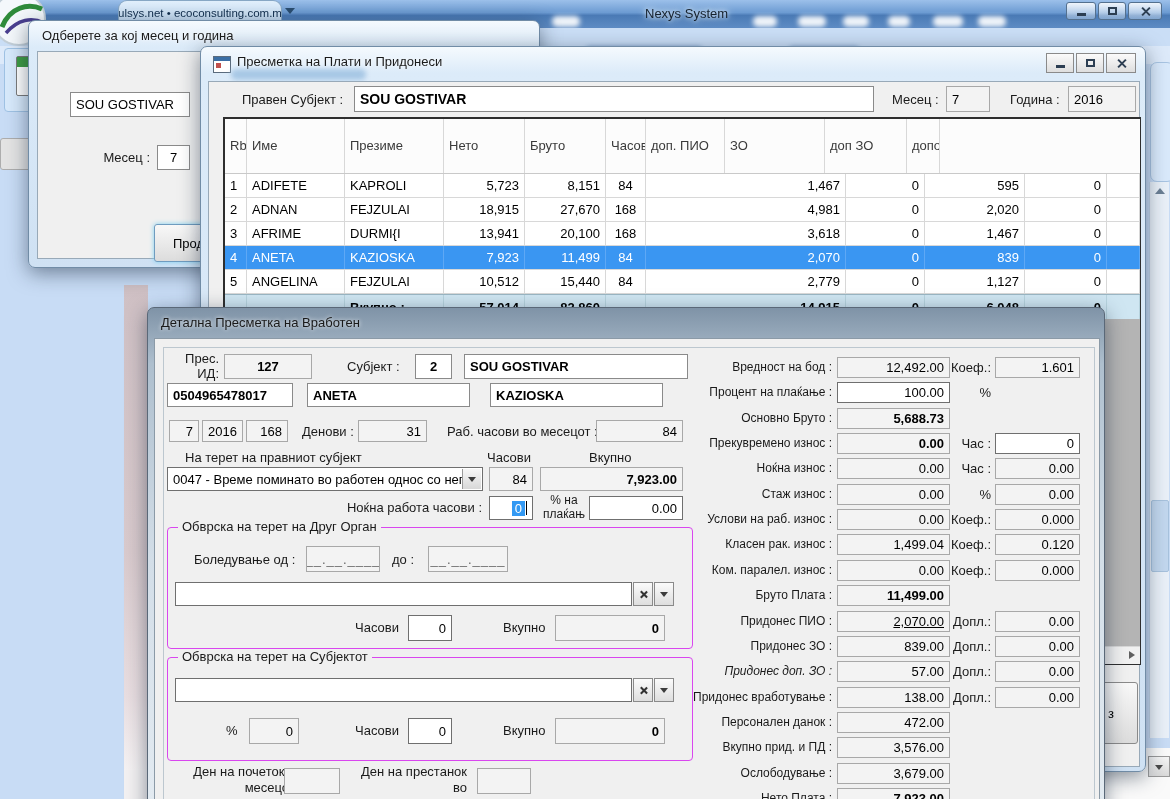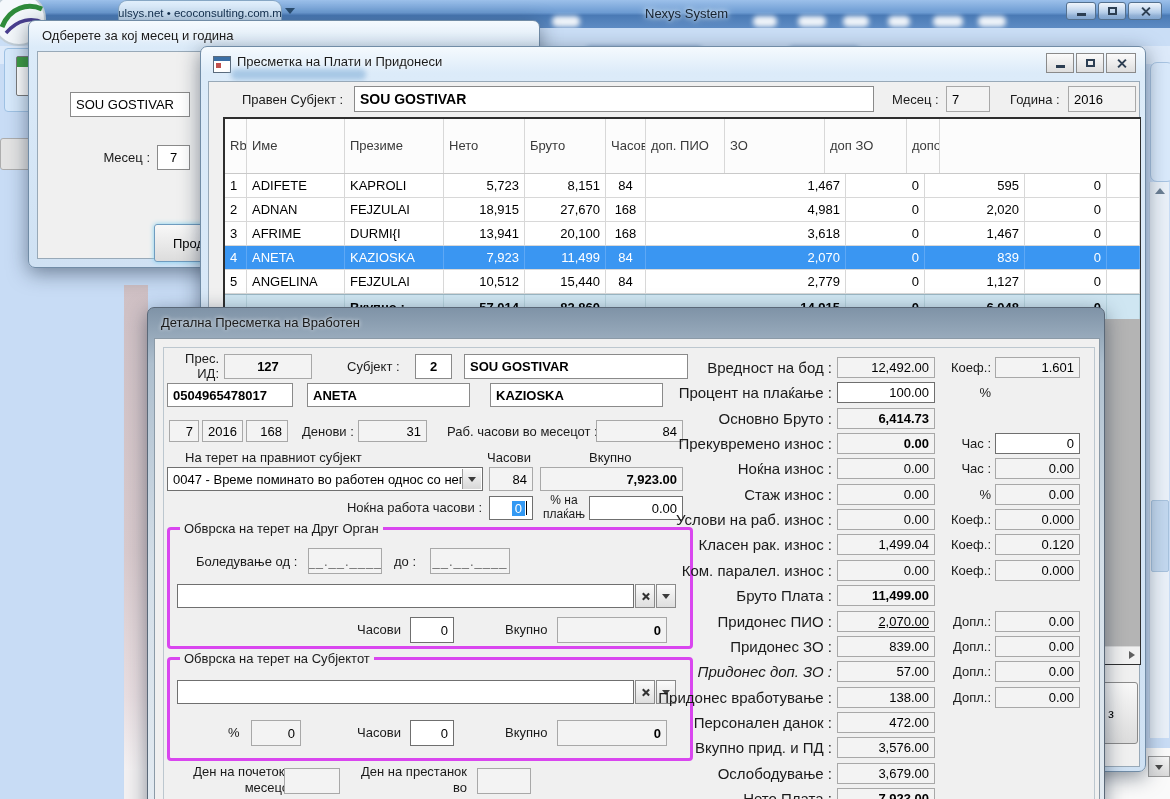--- a/index.html
+++ b/index.html
@@ -65,21 +65,21 @@
   .lbl.r{text-align:right;}
   .prel{white-space:pre-line;}
   .dd{position:absolute;top:1px;bottom:1px;right:1px;width:18px;border-left:1px solid #9a9a9a;
       background:linear-gradient(#f7f7f7,#d8d8d8);display:flex;align-items:center;justify-content:center;}
   .dd::after{content:"";border:4px solid transparent;border-top:5px solid #3c3c3c;margin-top:5px;}
   .sqbtn{position:absolute;box-sizing:border-box;border:1px solid #8a8a8a;background:linear-gradient(#fbfbfb,#dedede);
       display:flex;align-items:center;justify-content:center;}
   .xsm{position:relative;width:9px;height:9px;}
   .xsm::before,.xsm::after{content:"";position:absolute;left:4px;top:0;width:1.6px;height:9px;background:#333;}
   .xsm::before{transform:rotate(45deg);} .xsm::after{transform:rotate(-45deg);}
-  .gbx{position:absolute;border:3px solid #d946ef;border-radius:4px;box-sizing:border-box;}
+  .gbx{position:absolute;border:1px solid #d946ef;border-radius:4px;box-sizing:border-box;}
   .gbx>.leg{position:absolute;top:-9px;left:10px;background:#f0f0f0;padding:0 4px;font-size:13px;color:#1a1a1a;white-space:nowrap;}
   .btn{position:absolute;box-sizing:border-box;border:1px solid #6f9cbf;border-radius:3px;
       background:linear-gradient(#f8f8f8,#dcdcdc);font-size:13px;color:#000;display:flex;align-items:center;}
 
   
   #grid{position:absolute;box-sizing:border-box;background:#b4b4b4;border:1px solid #2e2e2e;
         border-left-width:2px;border-top-width:2px;overflow:hidden;}
   .grow,.ghead,.gtot{display:flex;}
   .ghead{background:#fcfcfc;height:54px;border-bottom:1px solid #c9c9c9;}
   .gc{box-sizing:border-box;border-right:1px solid #d8d8d8;padding:0 5px;font-size:13px;display:flex;
@@ -89,22 +89,22 @@
   .gtot{height:24px;font-weight:bold;font-size:14px;border-top:1px solid #9ab6c4;color:#000;}
   .a-left{justify-content:flex-start;} .a-right{justify-content:flex-end;} .a-center{justify-content:center;}
   .hsb{position:absolute;left:0;right:0;bottom:0;height:17px;background:#f1f1f1;border-top:1px solid #d8d8d8;}
   .hsb .th{position:absolute;left:19px;top:2px;width:55%;height:12px;background:#cdcdcd;border:1px solid #b2b2b2;}
   .arrbtn{position:absolute;top:0;width:18px;height:16px;background:#f1f1f1;display:flex;align-items:center;justify-content:center;}
   .arrR::after{content:"";border:4px solid transparent;border-left:6px solid #5f5f5f;margin-left:5px;}
   .arrL::after{content:"";border:4px solid transparent;border-right:6px solid #5f5f5f;margin-right:5px;}
 
   
   #calc-rows{position:absolute;}
-  .crlab{position:absolute;left:0;width:193px;text-align:right;font-size:15px;color:#1a1a1a;line-height:21px;white-space:nowrap;}
-  .crval{left:198px;width:98px;height:21px;padding-left:12px;}
+  .crlab{position:absolute;left:0;width:193px;text-align:right;font-size:12px;color:#1a1a1a;line-height:21px;white-space:nowrap;}
+  .crval{left:198px;width:113px;height:21px;padding-left:12px;}
   .crxlab{position:absolute;left:304px;width:48px;text-align:right;font-size:13px;color:#1a1a1a;line-height:21px;}
   .crxval{left:356px;width:85px;height:21px;}
   .selhl{background:#3399f3;color:#fff;padding:0 3px;}
   .caret{display:inline-block;width:1px;height:14px;background:#000;margin-left:1px;}
 </style>
 </head>
 <body>
 
 <div id="stage">
 
@@ -394,21 +394,21 @@
 
         <div id="calc-rows" style="left:490px;top:48px;width:442px;height:500px;">
             <div class="crlab" style="top: 0px;">Вредност на бод :</div>
             <div class="tb num crval ro" style="top: 0px;">12,492.00</div>
             <div class="crxlab" style="top: 0px;">Коеф.:</div>
             <div class="tb num crxval ro" style="top: 0px;">1.601</div>
             <div class="crlab" style="top: 25px;">Процент на плаќање :</div>
             <div class="tb num crval ed" style="top: 25px;">100.00</div>
             <div class="crxlab" style="top: 25px;">%</div>
             <div class="crlab" style="top: 51px;">Основно Бруто :</div>
-            <div class="tb num crval ro b" style="top: 51px;">6,414.73</div>
+            <div class="tb num crval ro b" style="top: 51px;">5,688.73</div>
             <div class="crlab" style="top: 76px;">Прекувремено износ :</div>
             <div class="tb num crval ro b" style="top: 76px;">0.00</div>
             <div class="crxlab" style="top: 76px;">Час :</div>
             <div class="tb num crxval ed" style="top: 76px;">0</div>
             <div class="crlab" style="top: 101px;">Ноќна износ :</div>
             <div class="tb num crval ro" style="top: 101px;">0.00</div>
             <div class="crxlab" style="top: 101px;">Час :</div>
             <div class="tb num crxval ro" style="top: 101px;">0.00</div>
             <div class="crlab" style="top: 127px;">Стаж износ :</div>
             <div class="tb num crval ro" style="top: 127px;">0.00</div>

